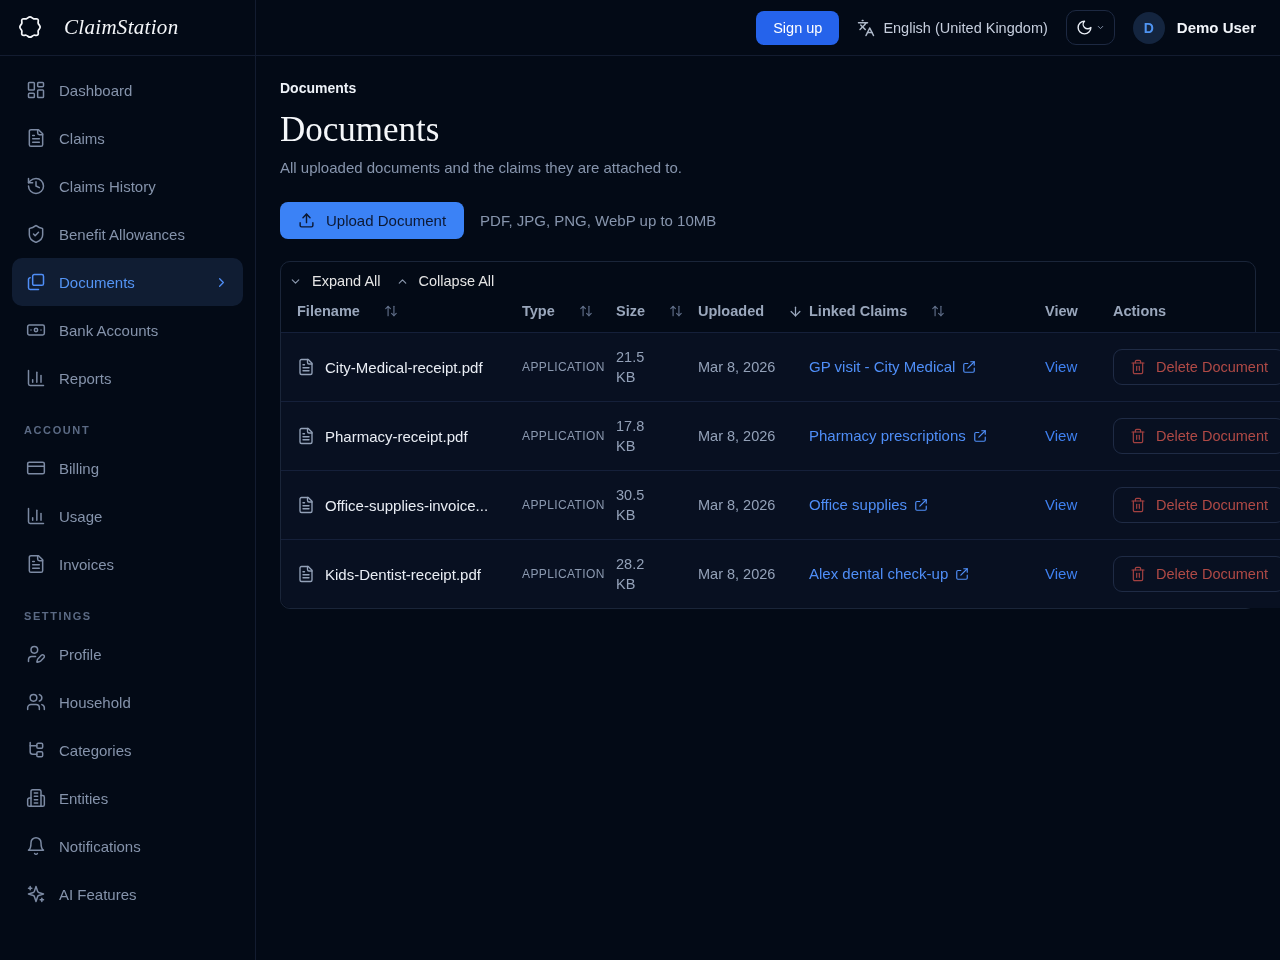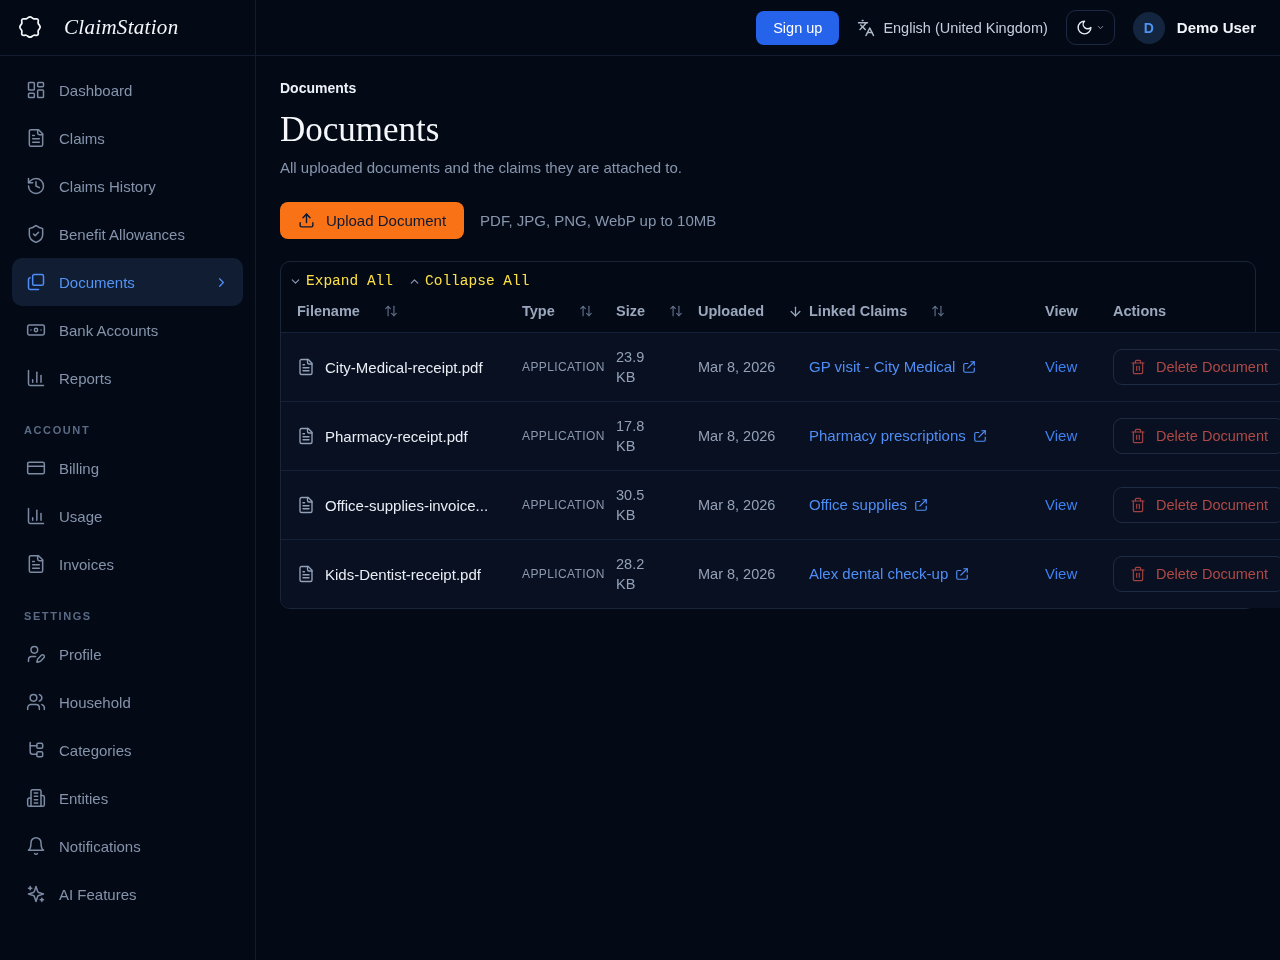--- a/index.html
+++ b/index.html
@@ -38,28 +38,28 @@
   .nav-item.active svg { color:#4f8ef7; }
   .nav-item .chev { margin-left:auto; color:#4f8ef7; }
   .nav-section { font-size:11px; font-weight:700; letter-spacing:1.6px; color:#5b6a84; padding:22px 12px 8px; }
 
   
   .main { grid-row:2; grid-column:2; padding:24px 0 0 24px; overflow:hidden; }
   .breadcrumb { font-size:14px; font-weight:600; color:#eef2f8; }
   .page-title { font-family:"Liberation Serif", serif; font-size:35px; font-weight:500; color:#f5f7fa; margin-top:14px; }
   .page-sub { font-size:15px; color:#8795ad; margin-top:9px; }
   .upload-row { margin-top:26px; display:flex; align-items:center; gap:16px; }
-  .btn-upload { display:flex; align-items:center; gap:11px; background:#f97316; color:#0c1833; border:none;
+  .btn-upload { display:flex; align-items:center; gap:11px; background:#3b82f6; color:#0c1833; border:none;
                 border-radius:8px; padding:10px 18px; font-family:inherit; font-size:15px; font-weight:500; cursor:pointer; }
   .upload-hint { font-size:15px; color:#8795ad; }
 
   
   .card { margin-top:22px; width:976px; border:1px solid #1a2539; border-radius:10px; }
   .expand-row { display:flex; align-items:center; gap:15px; padding:11px 8px 1px; }
-  .expand-link { display:flex; align-items:center; gap:4px; color:#fde047; font-size:14.5px; cursor:pointer;font-family:Liberation Mono, monospace; }
+  .expand-link { display:flex; align-items:center; gap:10px; color:#e5e5e5; font-size:14.5px; cursor:pointer; }
   .expand-link svg { color:#8b98ad; }
 
   .ttable { width:1042px; }
   .thead, .trow { display:grid; grid-template-columns:225px 94px 82px 111px 236px 68px 1fr;
                   align-items:center; padding-left:16px; }
   .thead { height:42px; color:#9aa7bc; font-size:14.5px; font-weight:600; }
   .th { display:flex; align-items:center; gap:24px; cursor:pointer; }
   .th .sort { color:#5f6d87; }
   .th .sort-active { color:#9aa7bc; }
   .trow { min-height:69px; background:#081021; border-top:1px solid #15203a; }
@@ -416,21 +416,21 @@
                   <path d="M15 2H6a2 2 0 0 0-2 2v16a2 2 0 0 0 2 2h12a2 2 0 0 0 2-2V7Z"></path>
                   <path d="M14 2v4a2 2 0 0 0 2 2h4"></path>
                   <path d="M16 13H8"></path>
                   <path d="M16 17H8"></path>
                   <path d="M10 9H8"></path>
                 </svg>
               </span>
             <span>City-Medical-receipt.pdf</span>
           </div>
           <div class="cell-type">APPLICATION</div>
-          <div class="cell-size">23.9 KB</div>
+          <div class="cell-size">21.5 KB</div>
           <div class="cell-date">Mar 8, 2026</div>
           <div><a class="link-claim">
             <span>GP visit - City Medical</span>
             <span>
                   <svg width="14" height="14" viewBox="0 0 24 24" fill="none" stroke="currentColor" stroke-width="2" stroke-linecap="round" stroke-linejoin="round">
                     <path d="M15 3h6v6"></path>
                     <path d="M10 14 21 3"></path>
                     <path d="M21 14v5a2 2 0 0 1-2 2H5a2 2 0 0 1-2-2V8a2 2 0 0 1 2-2h5"></path>
                   </svg>
                 </span>

